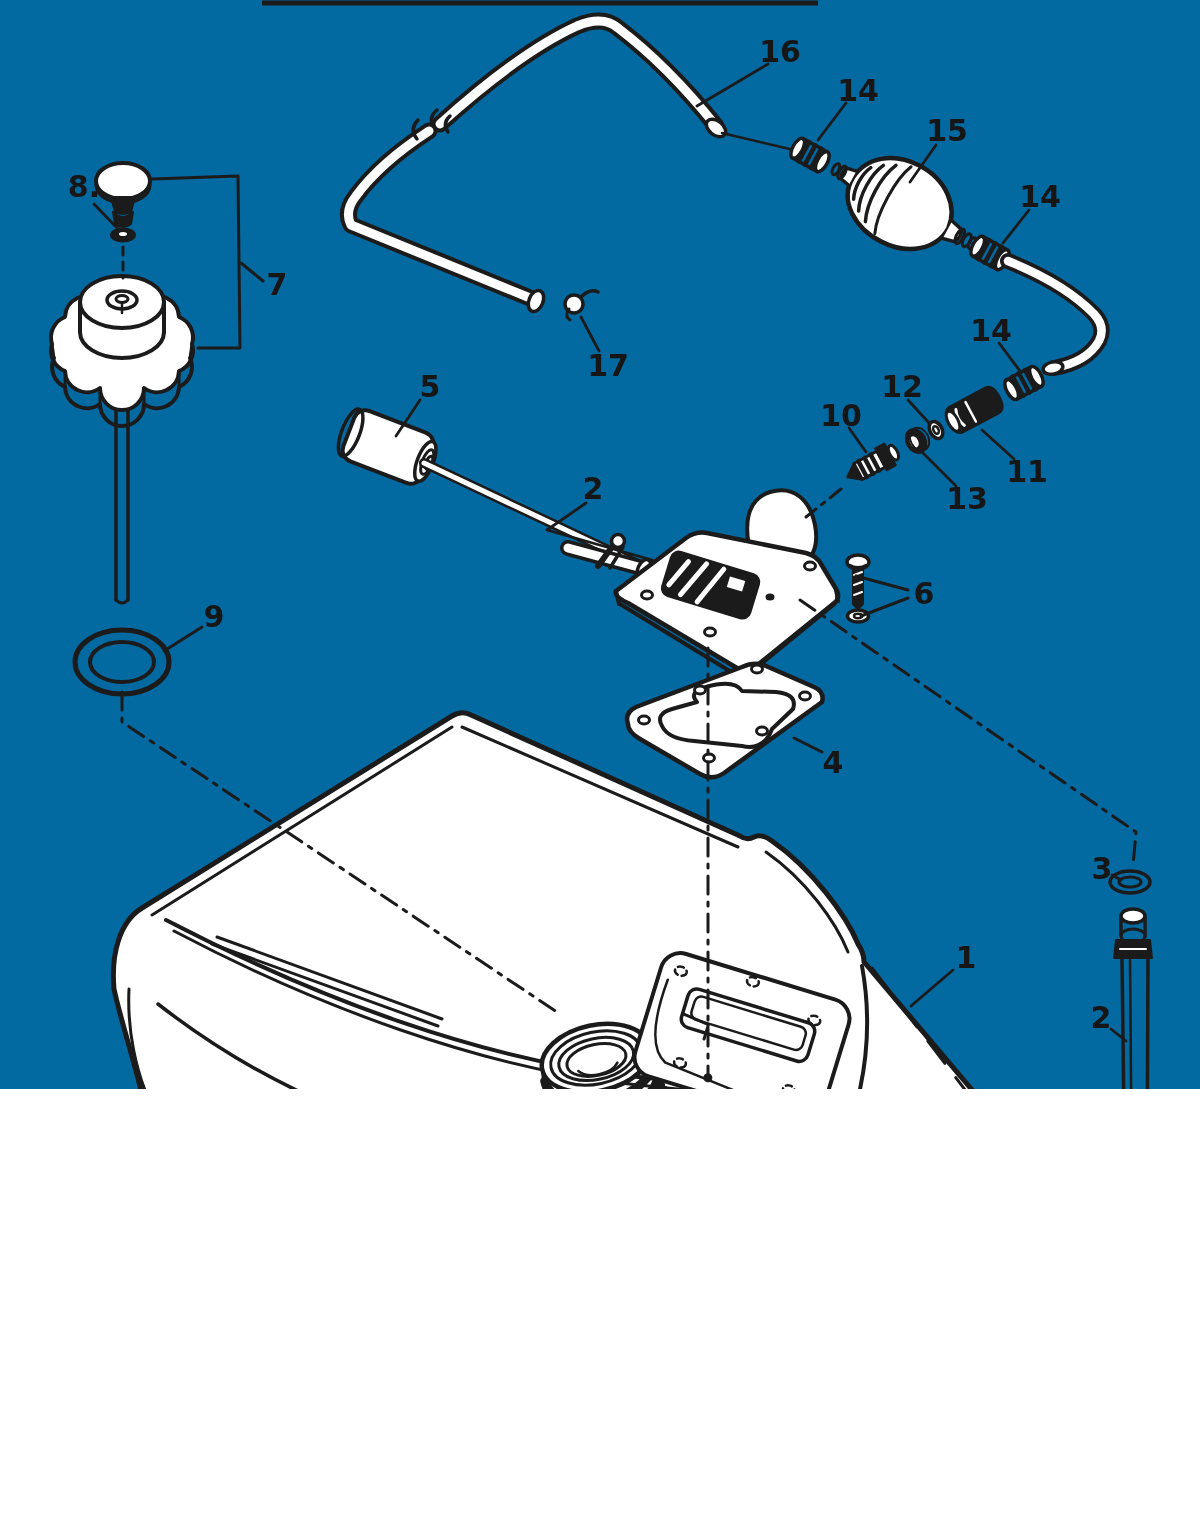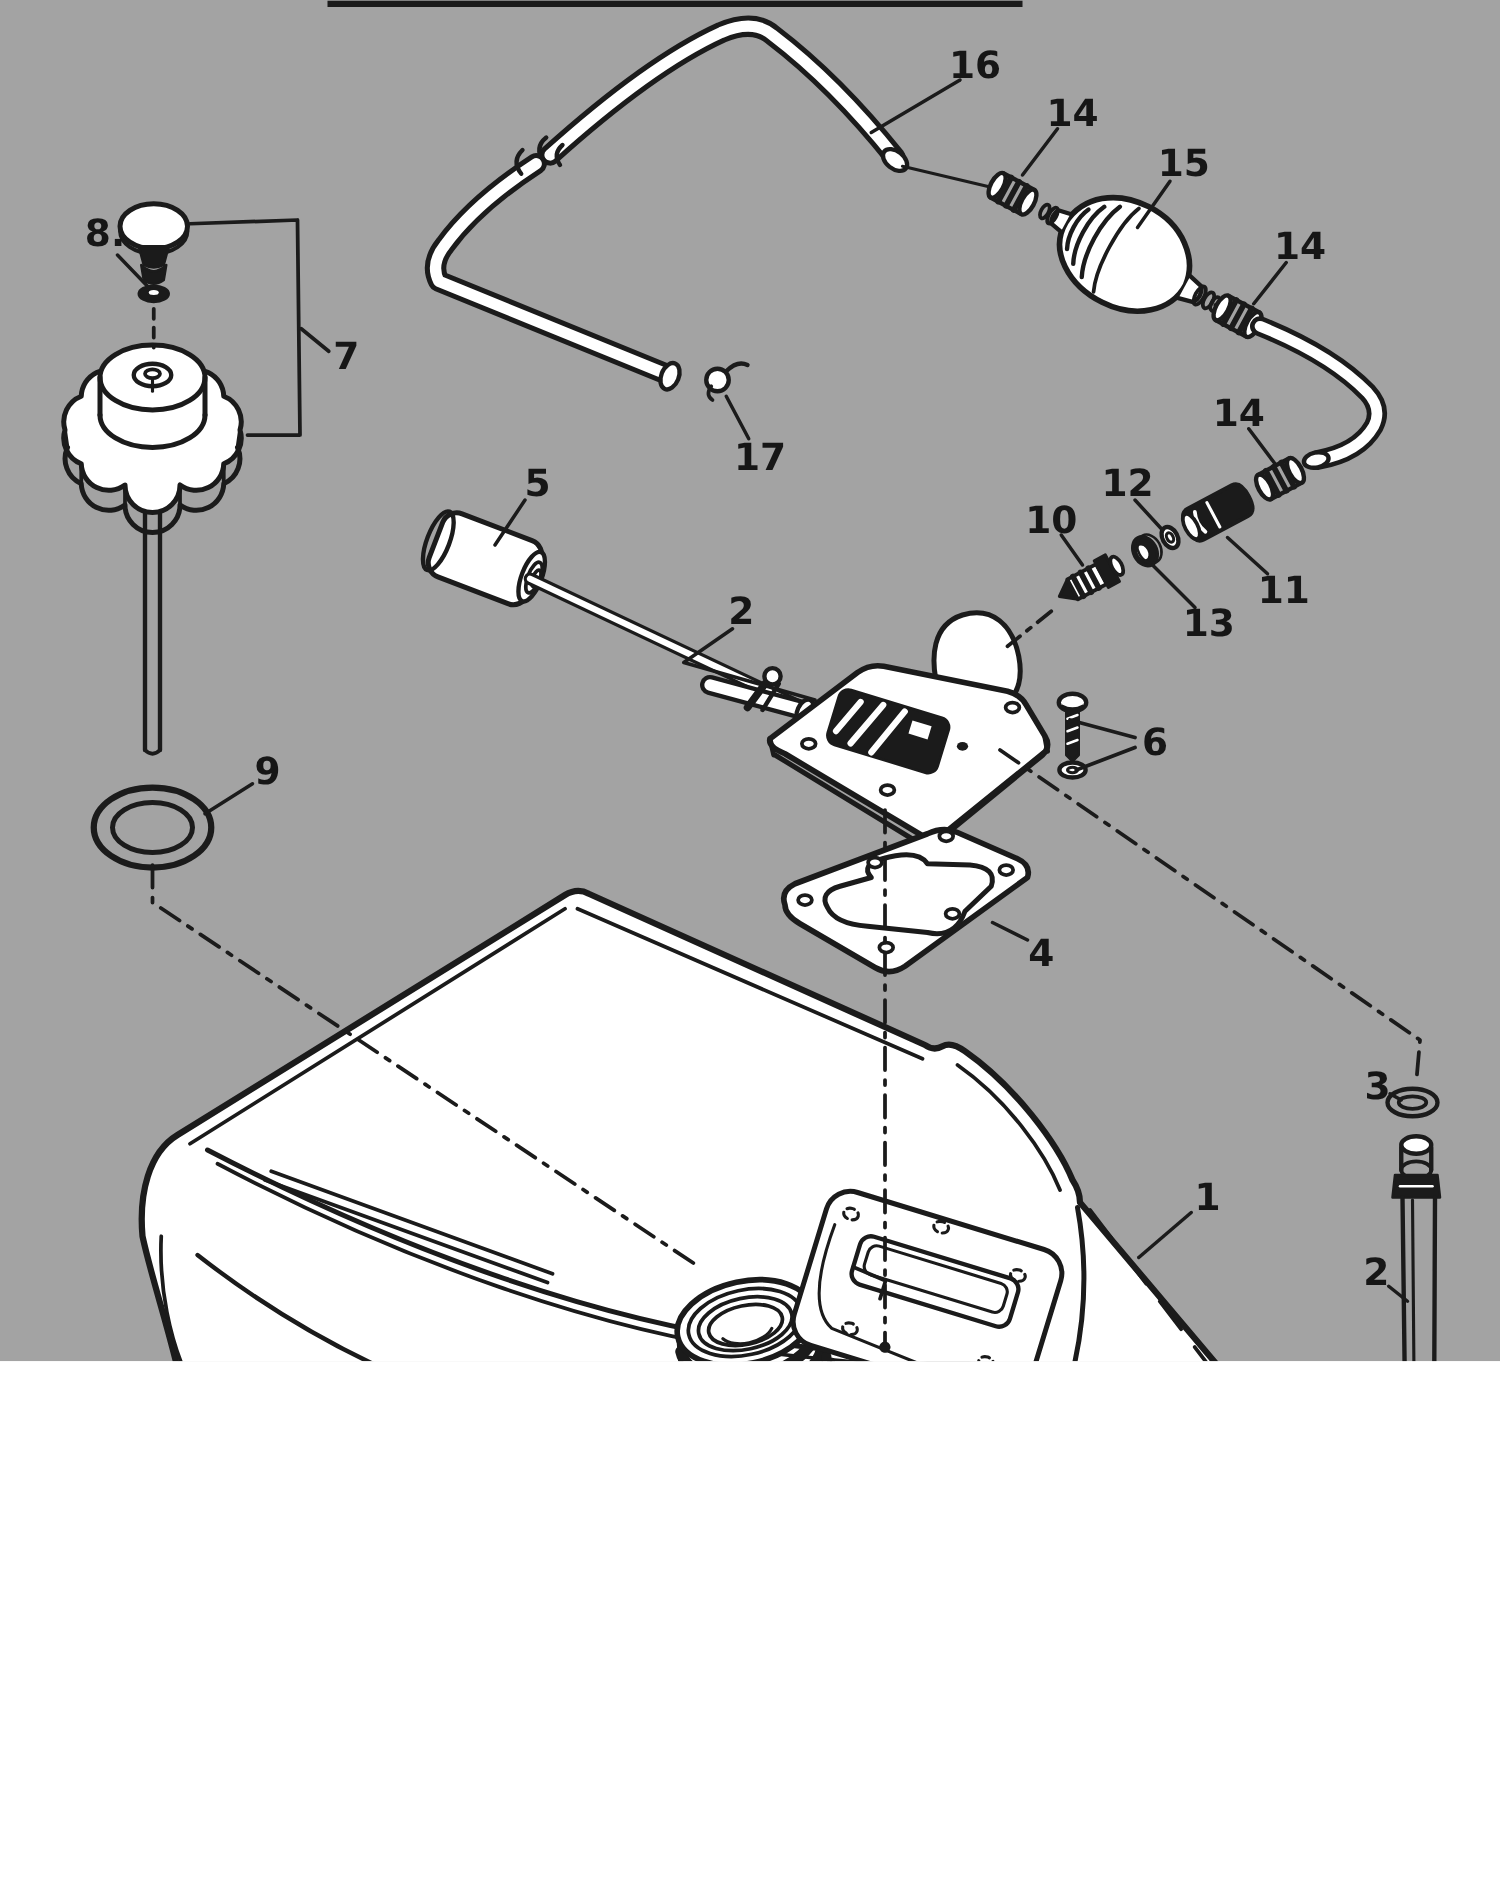--- a/index.html
+++ b/index.html
@@ -1,16 +1,16 @@
 <!DOCTYPE html>
 <html><head>
 <meta charset="utf-8">
 <style>
   html,body{margin:0;padding:0;background:#ffffff;}
-  .page{position:relative;width:1200px;height:1089px;background:#a3a3a3;overflow:hidden;}
+  .page{position:relative;width:1200px;height:1089px;background:#0369a1;overflow:hidden;}
   svg{display:block;}
   .callout{font-family:"DejaVu Sans","Liberation Sans",sans-serif;font-weight:bold;font-size:30px;fill:#161616;}
 </style>
 </head>
 <body>
 
 <div class="page">
 <svg width="1200" height="1516" viewBox="0 0 1200 1516">
   <g stroke="#1b1b1b" fill="none" stroke-linecap="round" stroke-linejoin="round">
 

